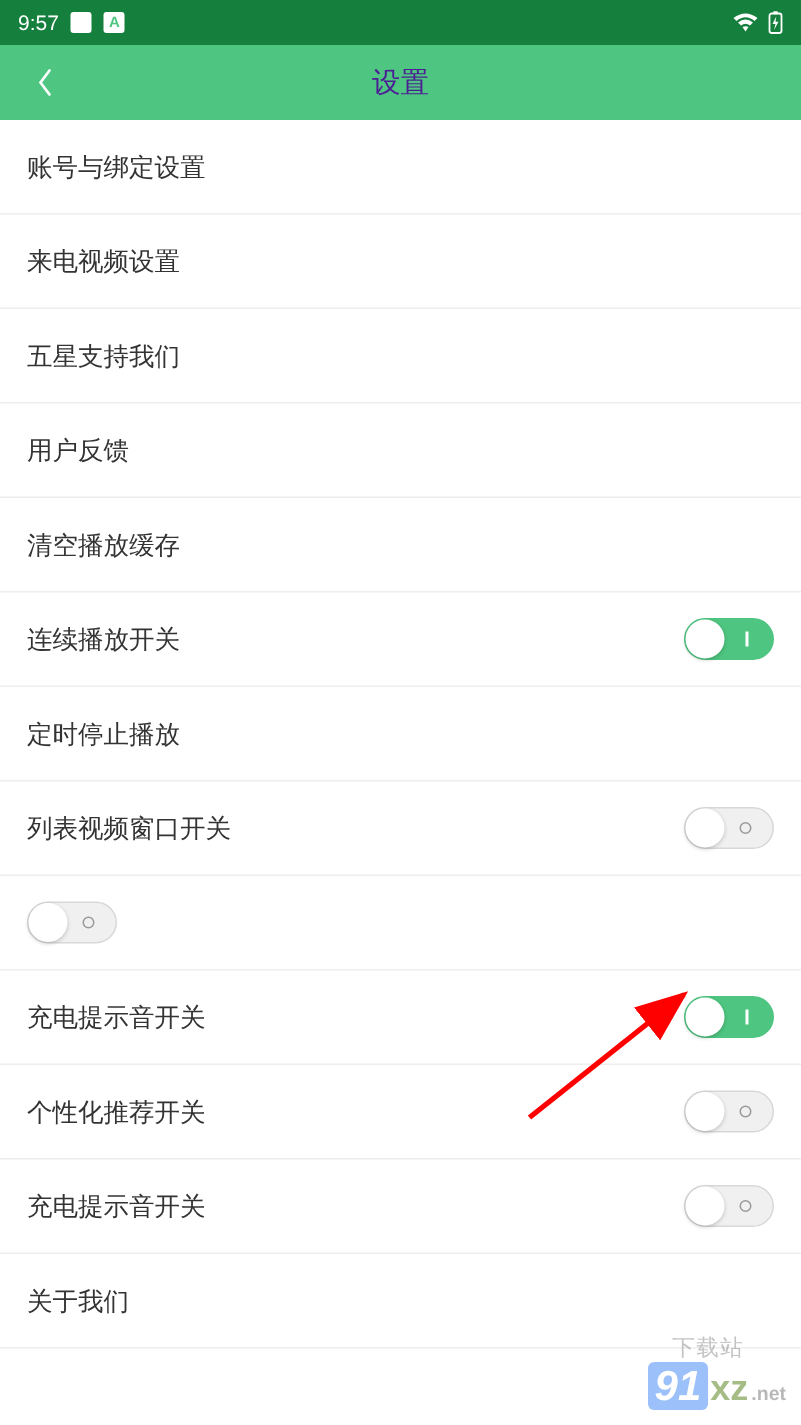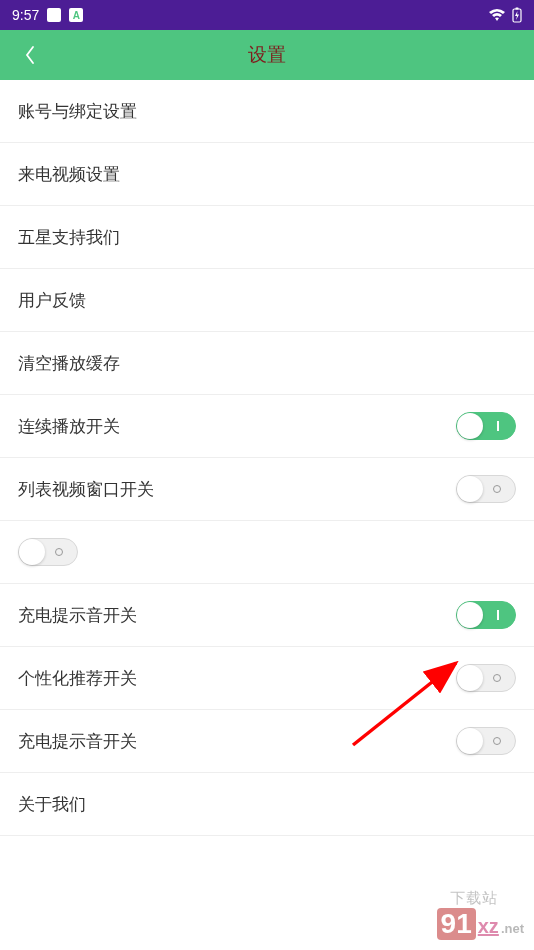--- a/index.html
+++ b/index.html
@@ -6,21 +6,21 @@
     body {
       width: 534px;
       height: 950px;
       font-family: -apple-system, "PingFang SC", "Hiragino Sans GB", "Microsoft YaHei", sans-serif;
       background: #ffffff;
       position: relative;
       overflow: hidden;
     }
     .status-bar {
       height: 30px;
-      background: #4c1d95;
+      background: #15803d;
       display: flex;
       align-items: center;
       justify-content: space-between;
       padding: 0 12px;
       color: #fff;
       font-size: 14px;
       font-weight: 500;
     }
     .status-left {
       display: flex;
@@ -49,21 +49,21 @@
       display: flex;
       align-items: center;
       gap: 6px;
     }
     .header {
       height: 50px;
       background: #4ec580;
       display: flex;
       align-items: center;
       position: relative;
-      color: #7f1d1d;
+      color: #4c1d95;
     }
     .back-btn {
       position: absolute;
       left: 18px;
       width: 24px;
       height: 24px;
       display: flex;
       align-items: center;
       justify-content: center;
       cursor: pointer;
@@ -162,31 +162,31 @@
       text-align: center;
       letter-spacing: 1px;
     }
     .watermark-main {
       font-size: 28px;
       font-weight: bold;
       display: flex;
       align-items: baseline;
     }
     .watermark-91 {
-      background: #b91c1c;
+      background: #3b82f6;
       color: #fff;
       padding: 0 4px;
       border-radius: 4px;
+      font-style: italic;
       margin-right: 2px;
       margin-left: 12px;
     }
     .watermark-xz {
-      color: #be185d;
-      font-size: 20px;
-      text-decoration: underline;
+      color: #4d7c0f;
+      font-size: 24px;
     }
     .watermark-net {
       color: #737373;
       font-size: 13px;
       margin-left: 2px;
     }
   </style>
 </head>
 <body>
 
@@ -234,20 +234,23 @@
       <span class="setting-label">清空播放缓存</span>
     </div>
     <div class="setting-item">
       <span class="setting-label">连续播放开关</span>
       <div class="toggle on">
         <div class="toggle-thumb"></div>
         <div class="toggle-bar"></div>
       </div>
     </div>
     <div class="setting-item">
+      <span class="setting-label">定时停止播放</span>
+    </div>
+    <div class="setting-item">
       <span class="setting-label">列表视频窗口开关</span>
       <div class="toggle off">
         <div class="toggle-thumb"></div>
         <div class="toggle-circle"></div>
       </div>
     </div>
     <div class="setting-item">
       <div class="toggle off">
         <div class="toggle-thumb"></div>
         <div class="toggle-circle"></div>

